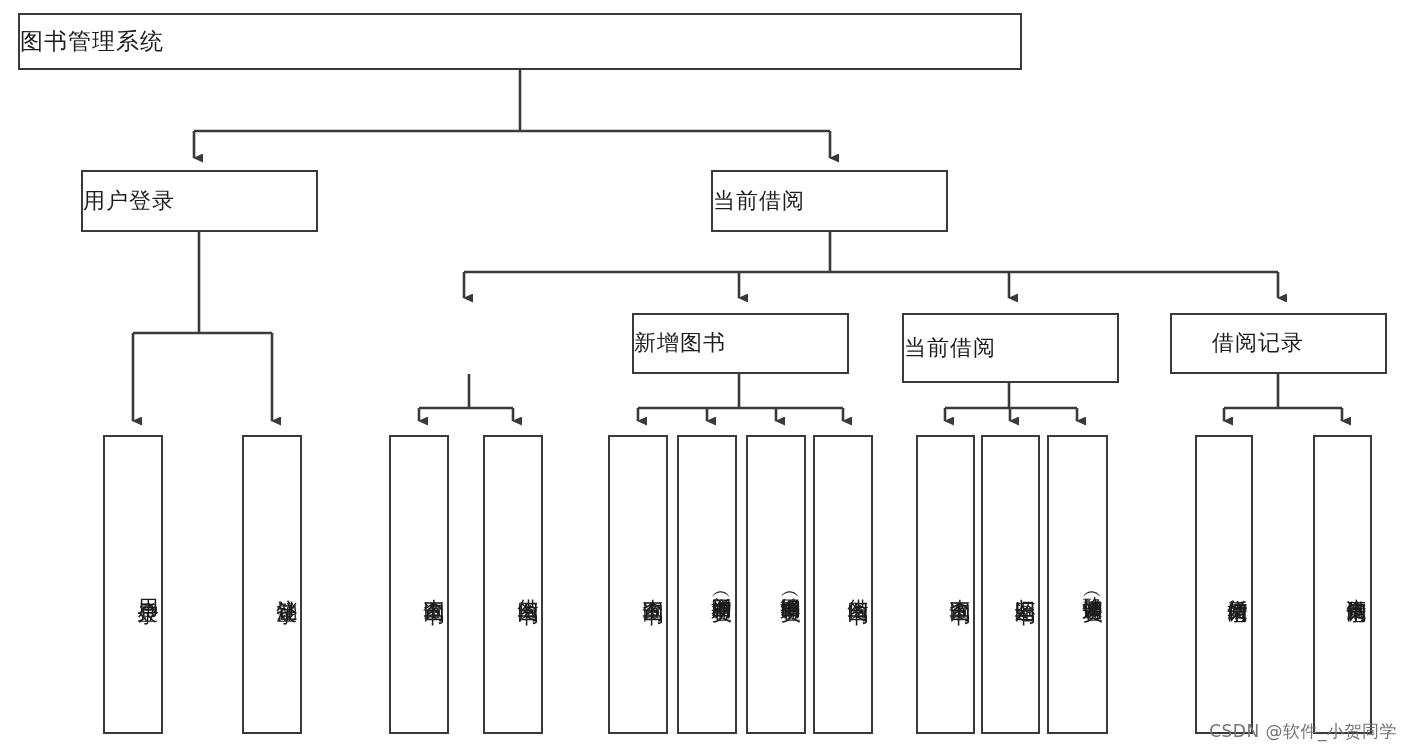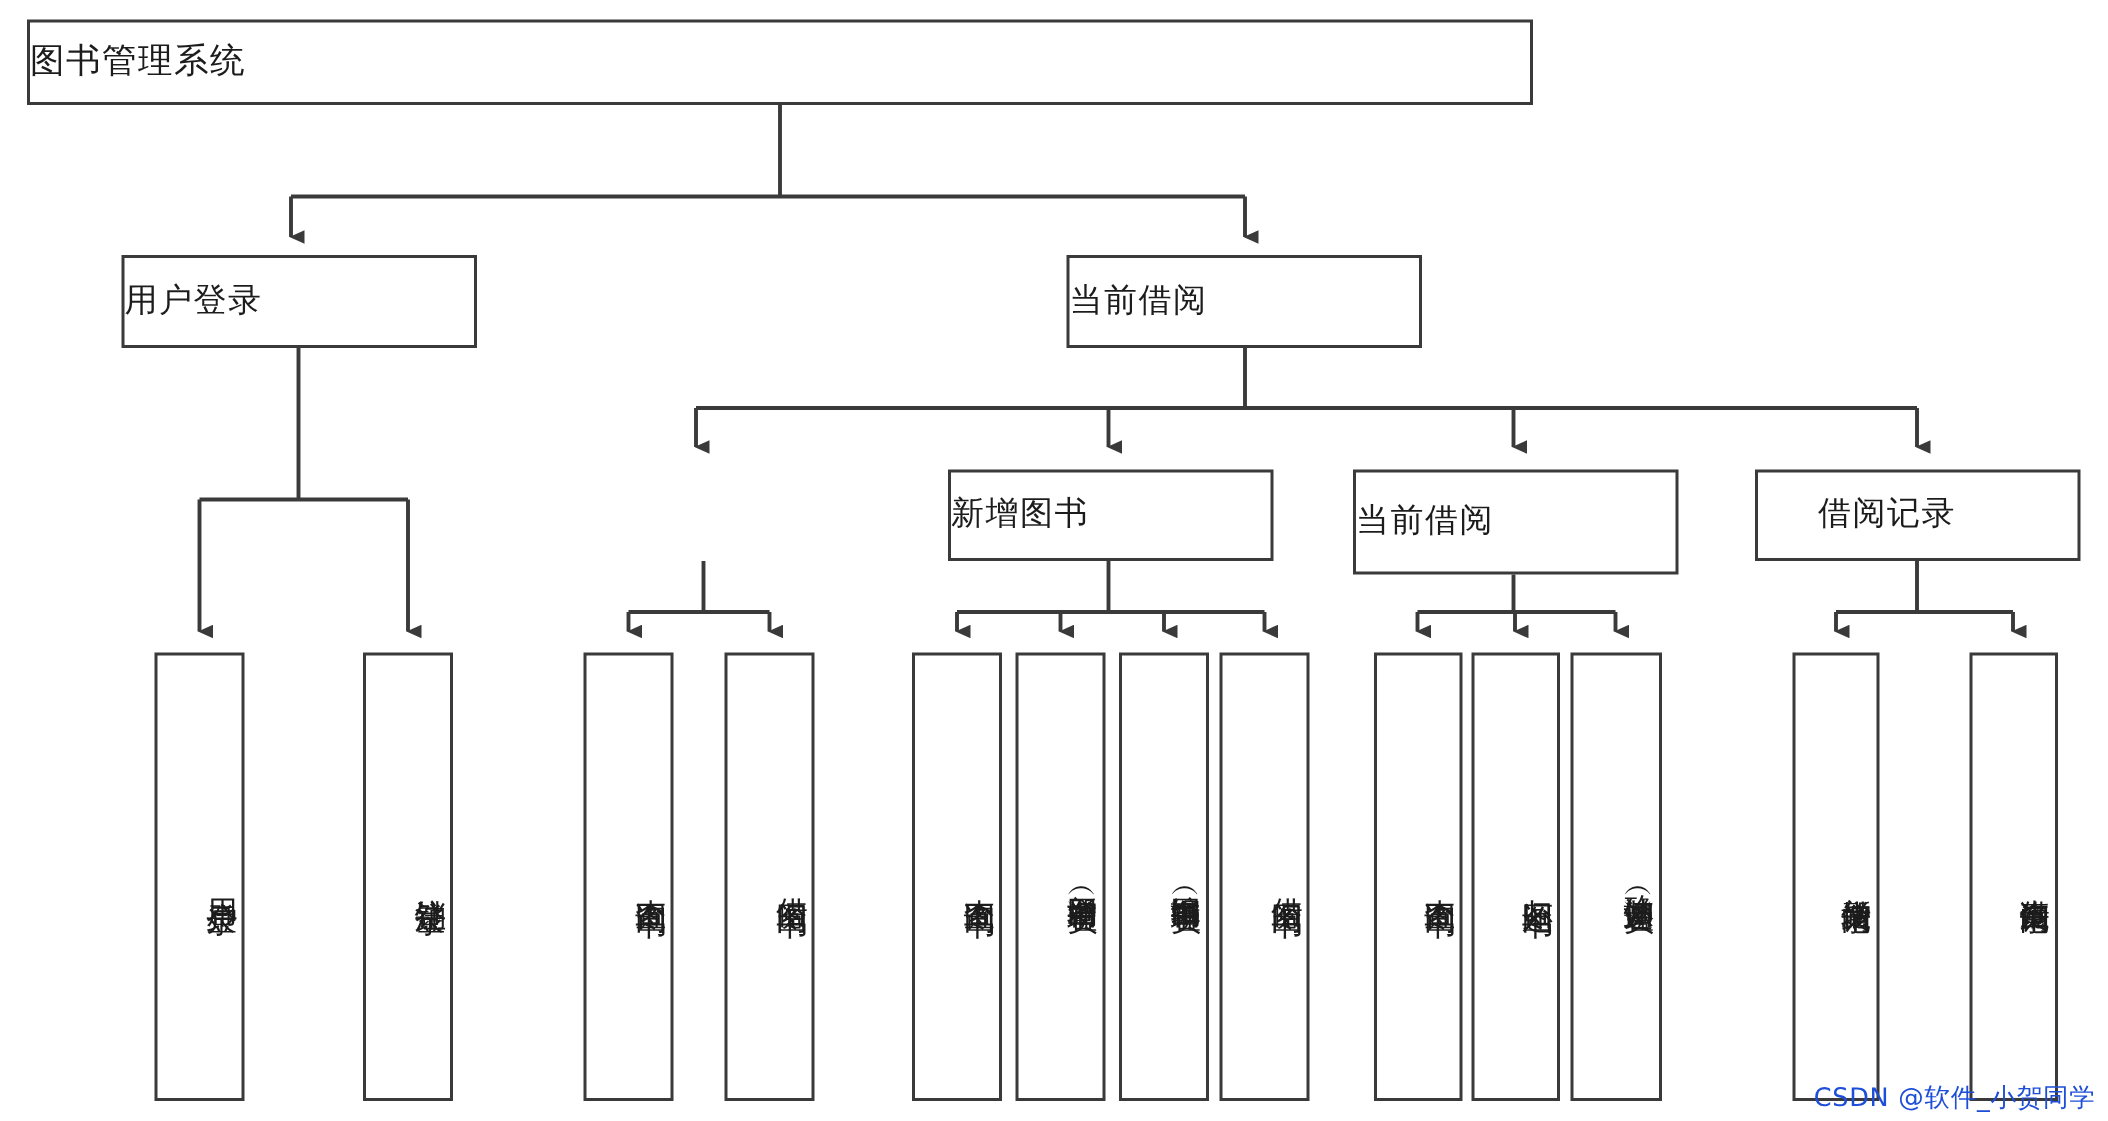--- a/index.html
+++ b/index.html
@@ -71,21 +71,21 @@
     font-size: 20px;
     letter-spacing: 1px;
   }
 
   
   #watermark {
     position: absolute;
     right: 8px;
     bottom: 4px;
     font-size: 17px;
-    color: #1d4ed8;
+    color: #737373;
     letter-spacing: 0.5px;
     white-space: nowrap;
     font-family: "DejaVu Sans", "Liberation Sans", sans-serif;
   }
 </style>
 </head>
 <body>
 
 <div id="diagram-root">
 

